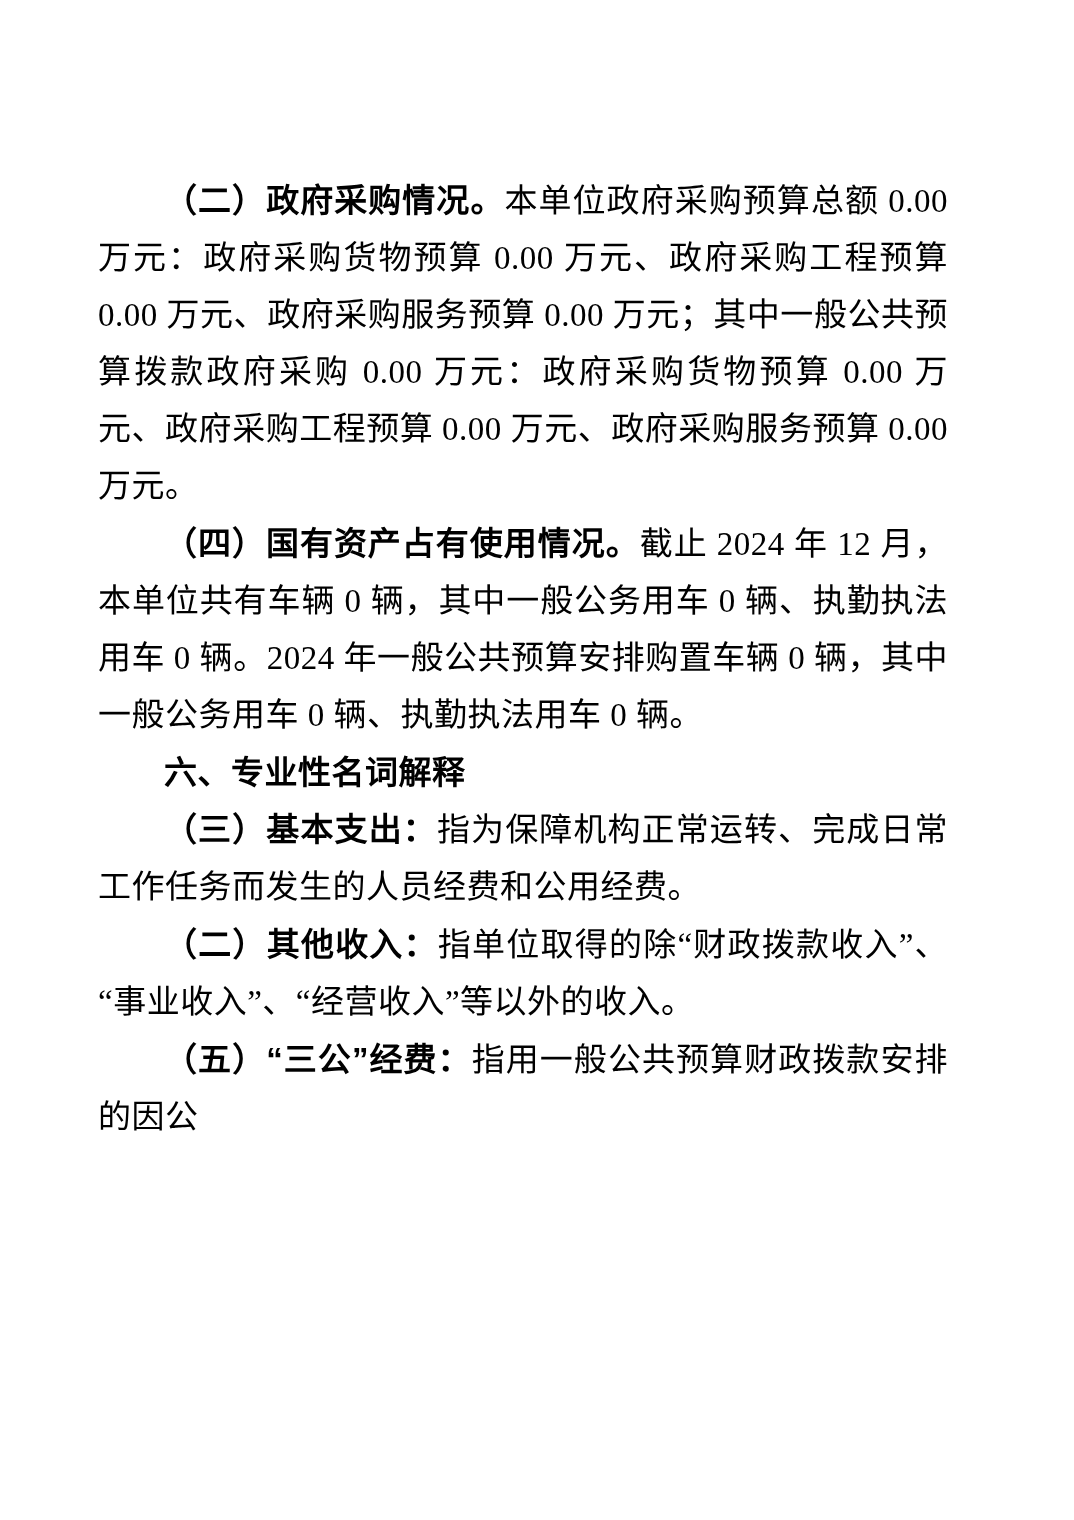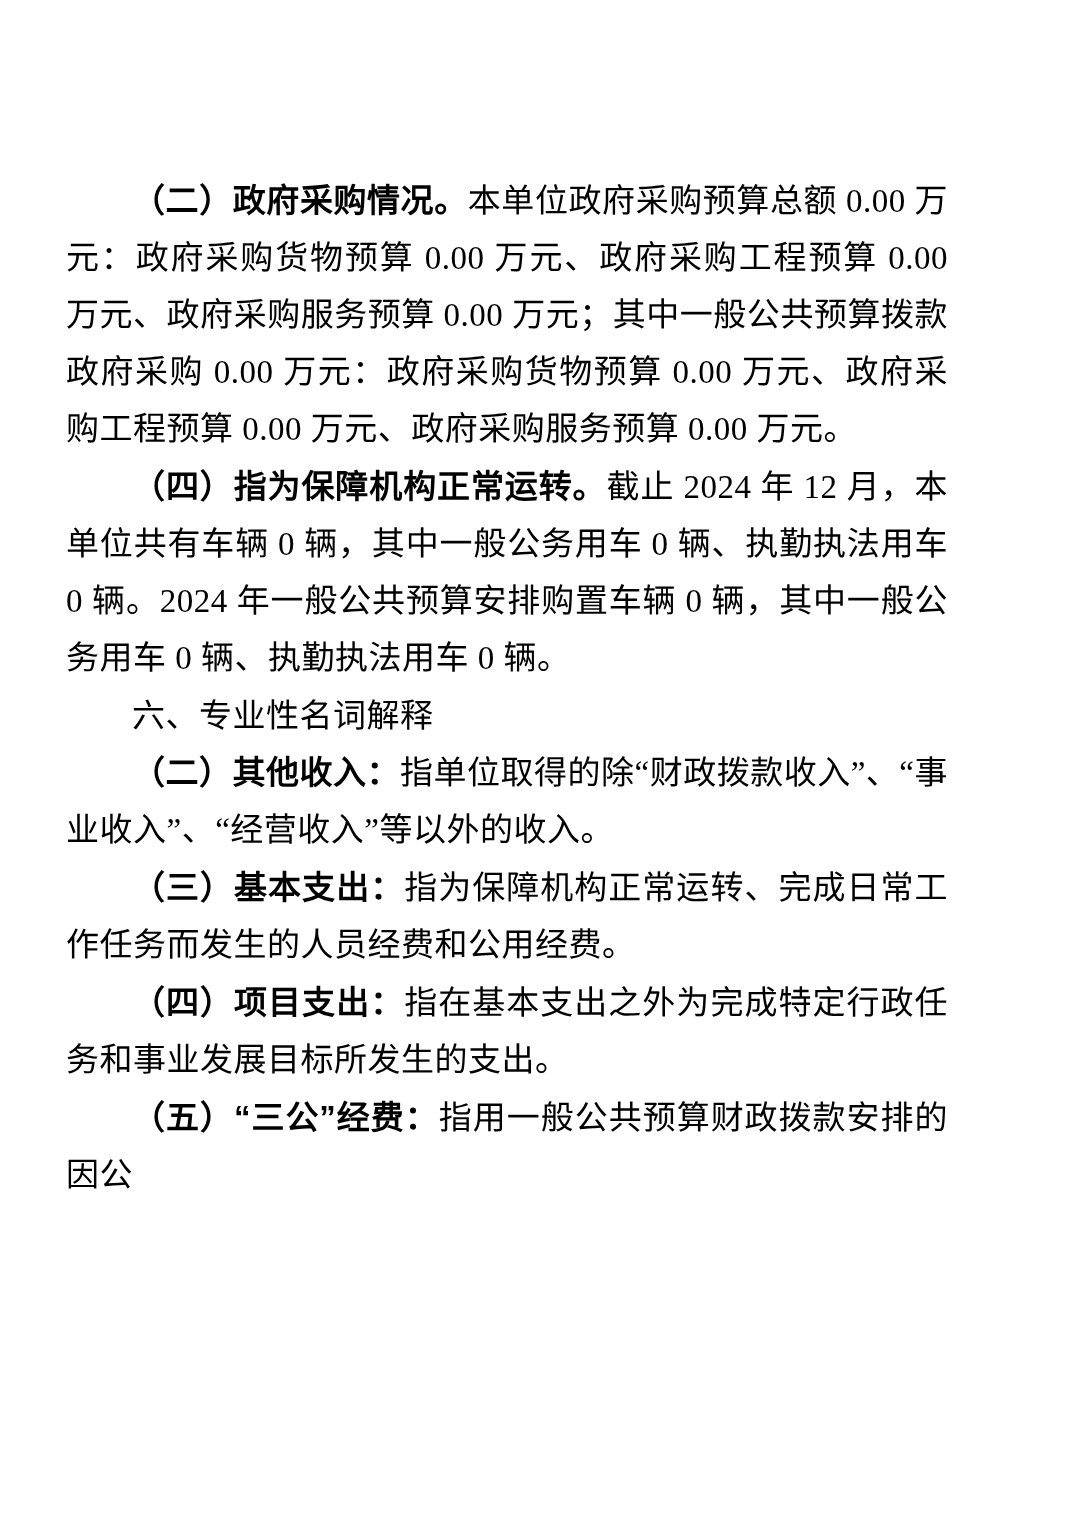--- a/index.html
+++ b/index.html
@@ -7,58 +7,57 @@
   body {
     width: 1074px;
     height: 1520px;
     overflow: hidden;
     color: #000000;
     font-family: "Liberation Serif", "DejaVu Serif", serif;
   }
   .page {
     width: 1074px;
     height: 1520px;
-    padding: 172px 126px 0 66px;
+    padding: 172px 126px 0 98px;
   }
   .para {
     font-size: 33px;
     line-height: 57px;
     text-align: justify;
     text-justify: inter-ideograph;
     text-indent: 2em;
     letter-spacing: 0.5px;
   }
   .para .lead {
     font-family: "Liberation Sans", "DejaVu Sans", sans-serif;
     font-weight: bold;
     letter-spacing: 0.5px;
   }
   .section-heading {
     font-size: 33px;
     line-height: 57px;
     text-indent: 2em;
     font-family: "Liberation Sans", "DejaVu Sans", sans-serif;
-    font-weight: normal;
+    font-weight: bold;
     letter-spacing: 0.5px;
   }
 </style>
 </head>
 <body>
 
 <div class="page">
 
   <p class="para"><span class="lead">（二）政府采购情况。</span><span class="body-text">本单位政府采购预算总额 0.00 万元：政府采购货物预算 0.00 万元、政府采购工程预算 0.00 万元、政府采购服务预算 0.00 万元；其中一般公共预算拨款政府采购 0.00 万元：政府采购货物预算 0.00 万元、政府采购工程预算 0.00 万元、政府采购服务预算 0.00 万元。</span></p>
 
 
-  <p class="para"><span class="lead">（四）指为保障机构正常运转。</span><span class="body-text">截止 2024 年 12 月，本单位共有车辆 0 辆，其中一般公务用车 0 辆、执勤执法用车 0 辆。2024 年一般公共预算安排购置车辆 0 辆，其中一般公务用车 0 辆、执勤执法用车 0 辆。</span></p>
+  <p class="para"><span class="lead">（四）国有资产占有使用情况。</span><span class="body-text">截止 2024 年 12 月，本单位共有车辆 0 辆，其中一般公务用车 0 辆、执勤执法用车 0 辆。2024 年一般公共预算安排购置车辆 0 辆，其中一般公务用车 0 辆、执勤执法用车 0 辆。</span></p>
 
   <div class="section-heading">六、专业性名词解释</div>
 
 
+  <p class="para"><span class="lead">（三）基本支出：</span><span class="body-text">指为保障机构正常运转、完成日常工作任务而发生的人员经费和公用经费。</span></p>
+
   <p class="para"><span class="lead">（二）其他收入：</span><span class="body-text">指单位取得的除“财政拨款收入”、“事业收入”、“经营收入”等以外的收入。</span></p>
 
-  <p class="para"><span class="lead">（三）基本支出：</span><span class="body-text">指为保障机构正常运转、完成日常工作任务而发生的人员经费和公用经费。</span></p>
-
-  <p class="para"><span class="lead">（四）项目支出：</span><span class="body-text">指在基本支出之外为完成特定行政任务和事业发展目标所发生的支出。</span></p>
 
   <p class="para"><span class="lead">（五）“三公”经费：</span><span class="body-text">指用一般公共预算财政拨款安排的因公</span></p>
 
 </div>
 
 </body></html>

